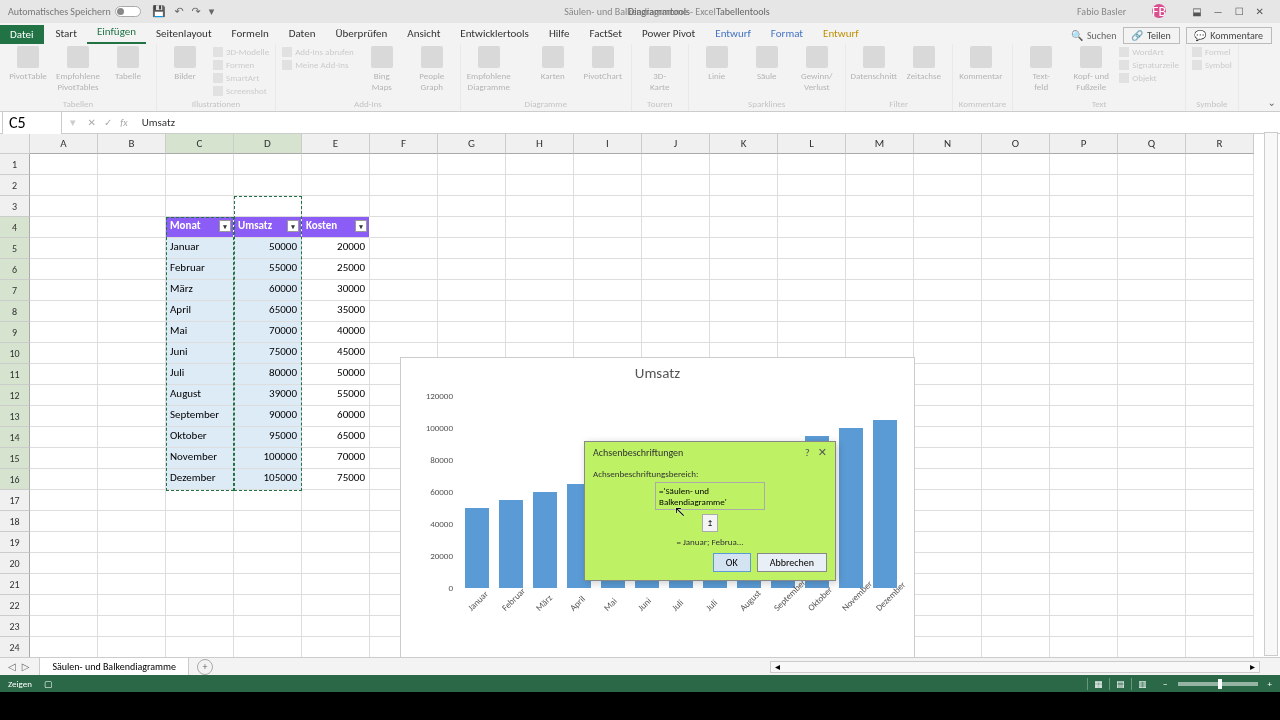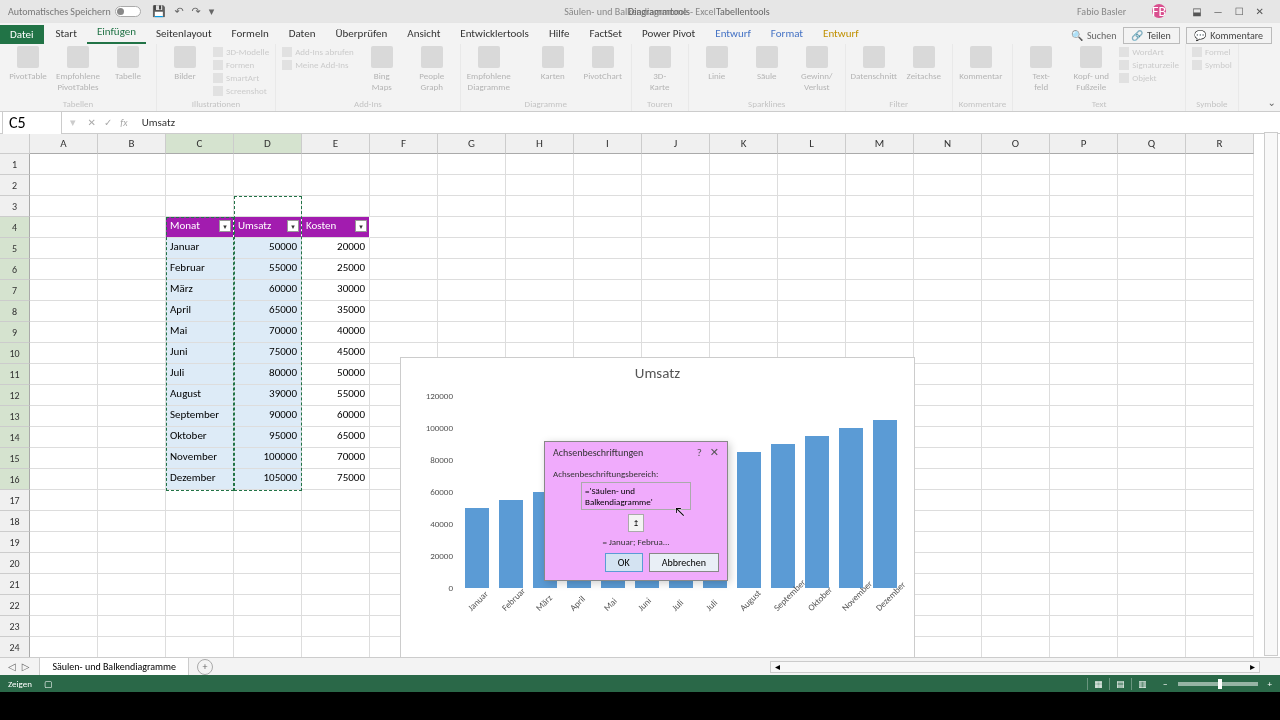--- a/index.html
+++ b/index.html
@@ -56,38 +56,38 @@
 .colh.sel { background: #d5e3cf; }
 .rowheaders { position: absolute; left: 0; top: 20px; width: 30px; }
 .rowh { height: 21px; border-right: 1px solid #aaa; border-bottom: 1px solid #ccc; text-align: center; font-size: 10px; background: #f0f0f0; color: #333; line-height: 21px; }
 .rowh.sel { background: #d5e3cf; }
 .cells { position: absolute; left: 30px; top: 20px; }
 .crow { display: flex; }
 .cell { width: 68px; height: 21px; border-right: 1px solid #ddd; border-bottom: 1px solid #ddd; font-size: 11px; padding: 2px 4px; white-space: nowrap; overflow: visible; }
 .cell.r { text-align: right; }
 
 
-.thcell { background: #a21caf; color: #fff; font-weight: normal; position: relative; border-right: 1px solid #fff; }
+.thcell { background: #8b5cf6; color: #fff; font-weight: bold; position: relative; border-right: 1px solid #fff; }
 .thcell .filter { position: absolute; right: 2px; top: 3px; width: 12px; height: 12px; background: #fff; border: 1px solid #999; font-size: 7px; display: flex; align-items: center; justify-content: center; color: #333; }
 .tblsel { background: #ddebf7; }
 .marchbox { position: absolute; border: 1.5px dashed #217346; pointer-events: none; }
 
 
 .chart { position: absolute; left: 400px; top: 223px; width: 515px; height: 308px; border: 1px solid #ccc; background: #fff; }
 .charttitle { text-align: center; font-size: 15px; color: #555; padding: 6px 0 4px; }
 .plotarea { position: absolute; left: 58px; top: 38px; width: 440px; height: 192px; }
 .yaxis { position: absolute; left: 8px; top: 32px; width: 46px; font-size: 9px; color: #555; }
 .ylabel { position: absolute; right: 2px; text-align: right; width: 44px; }
 .bars { position: absolute; left: 0; bottom: 0; display: flex; align-items: flex-end; gap: 10px; padding-left: 6px; }
 .bar { width: 24px; background: #5b9bd5; }
 .xlabels { position: absolute; left: 58px; top: 234px; width: 440px; height: 56px; }
 .xlabel { position: absolute; font-size: 9px; color: #555; transform: rotate(-45deg); transform-origin: left bottom; white-space: nowrap; }
 
 
-.dialog { position: absolute; left: 544px; top: 307px; width: 184px; background: #f0abfc; border: 1px solid #888; box-shadow: 2px 2px 8px rgba(0,0,0,0.2); font-size: 10px; }
+.dialog { position: absolute; left: 584px; top: 307px; width: 252px; background: #bef264; border: 1px solid #888; box-shadow: 2px 2px 8px rgba(0,0,0,0.2); font-size: 10px; }
 .dlgtitle { padding: 4px 8px; color: #333; display: flex; align-items: center; }
 .dlgtitle .dlgbtns { margin-left: auto; display: flex; gap: 8px; color: #555; font-size: 11px; }
 .dlgbody { padding: 4px 8px 8px; }
 .dlgbody label { font-size: 9px; color: #333; }
 .dlgrow { display: flex; align-items: center; gap: 4px; margin-top: 2px; flex-direction: column; }
 .refinput { border: 1px solid #aaa; padding: 2px 3px; font-size: 9px; flex: 1; width: 110px; }
 .refbtn { width: 16px; height: 18px; border: 1px solid #aaa; background: #f4f4f4; font-size: 8px; display: flex; align-items: center; justify-content: center; }
 .preview { font-size: 9px; color: #333; }
 .dlgactions { display: flex; justify-content: flex-end; gap: 6px; margin-top: 6px; }
 .dlgactions button { font-size: 10px; padding: 2px 12px; border: 1px solid #888; background: #e9eff6; }

